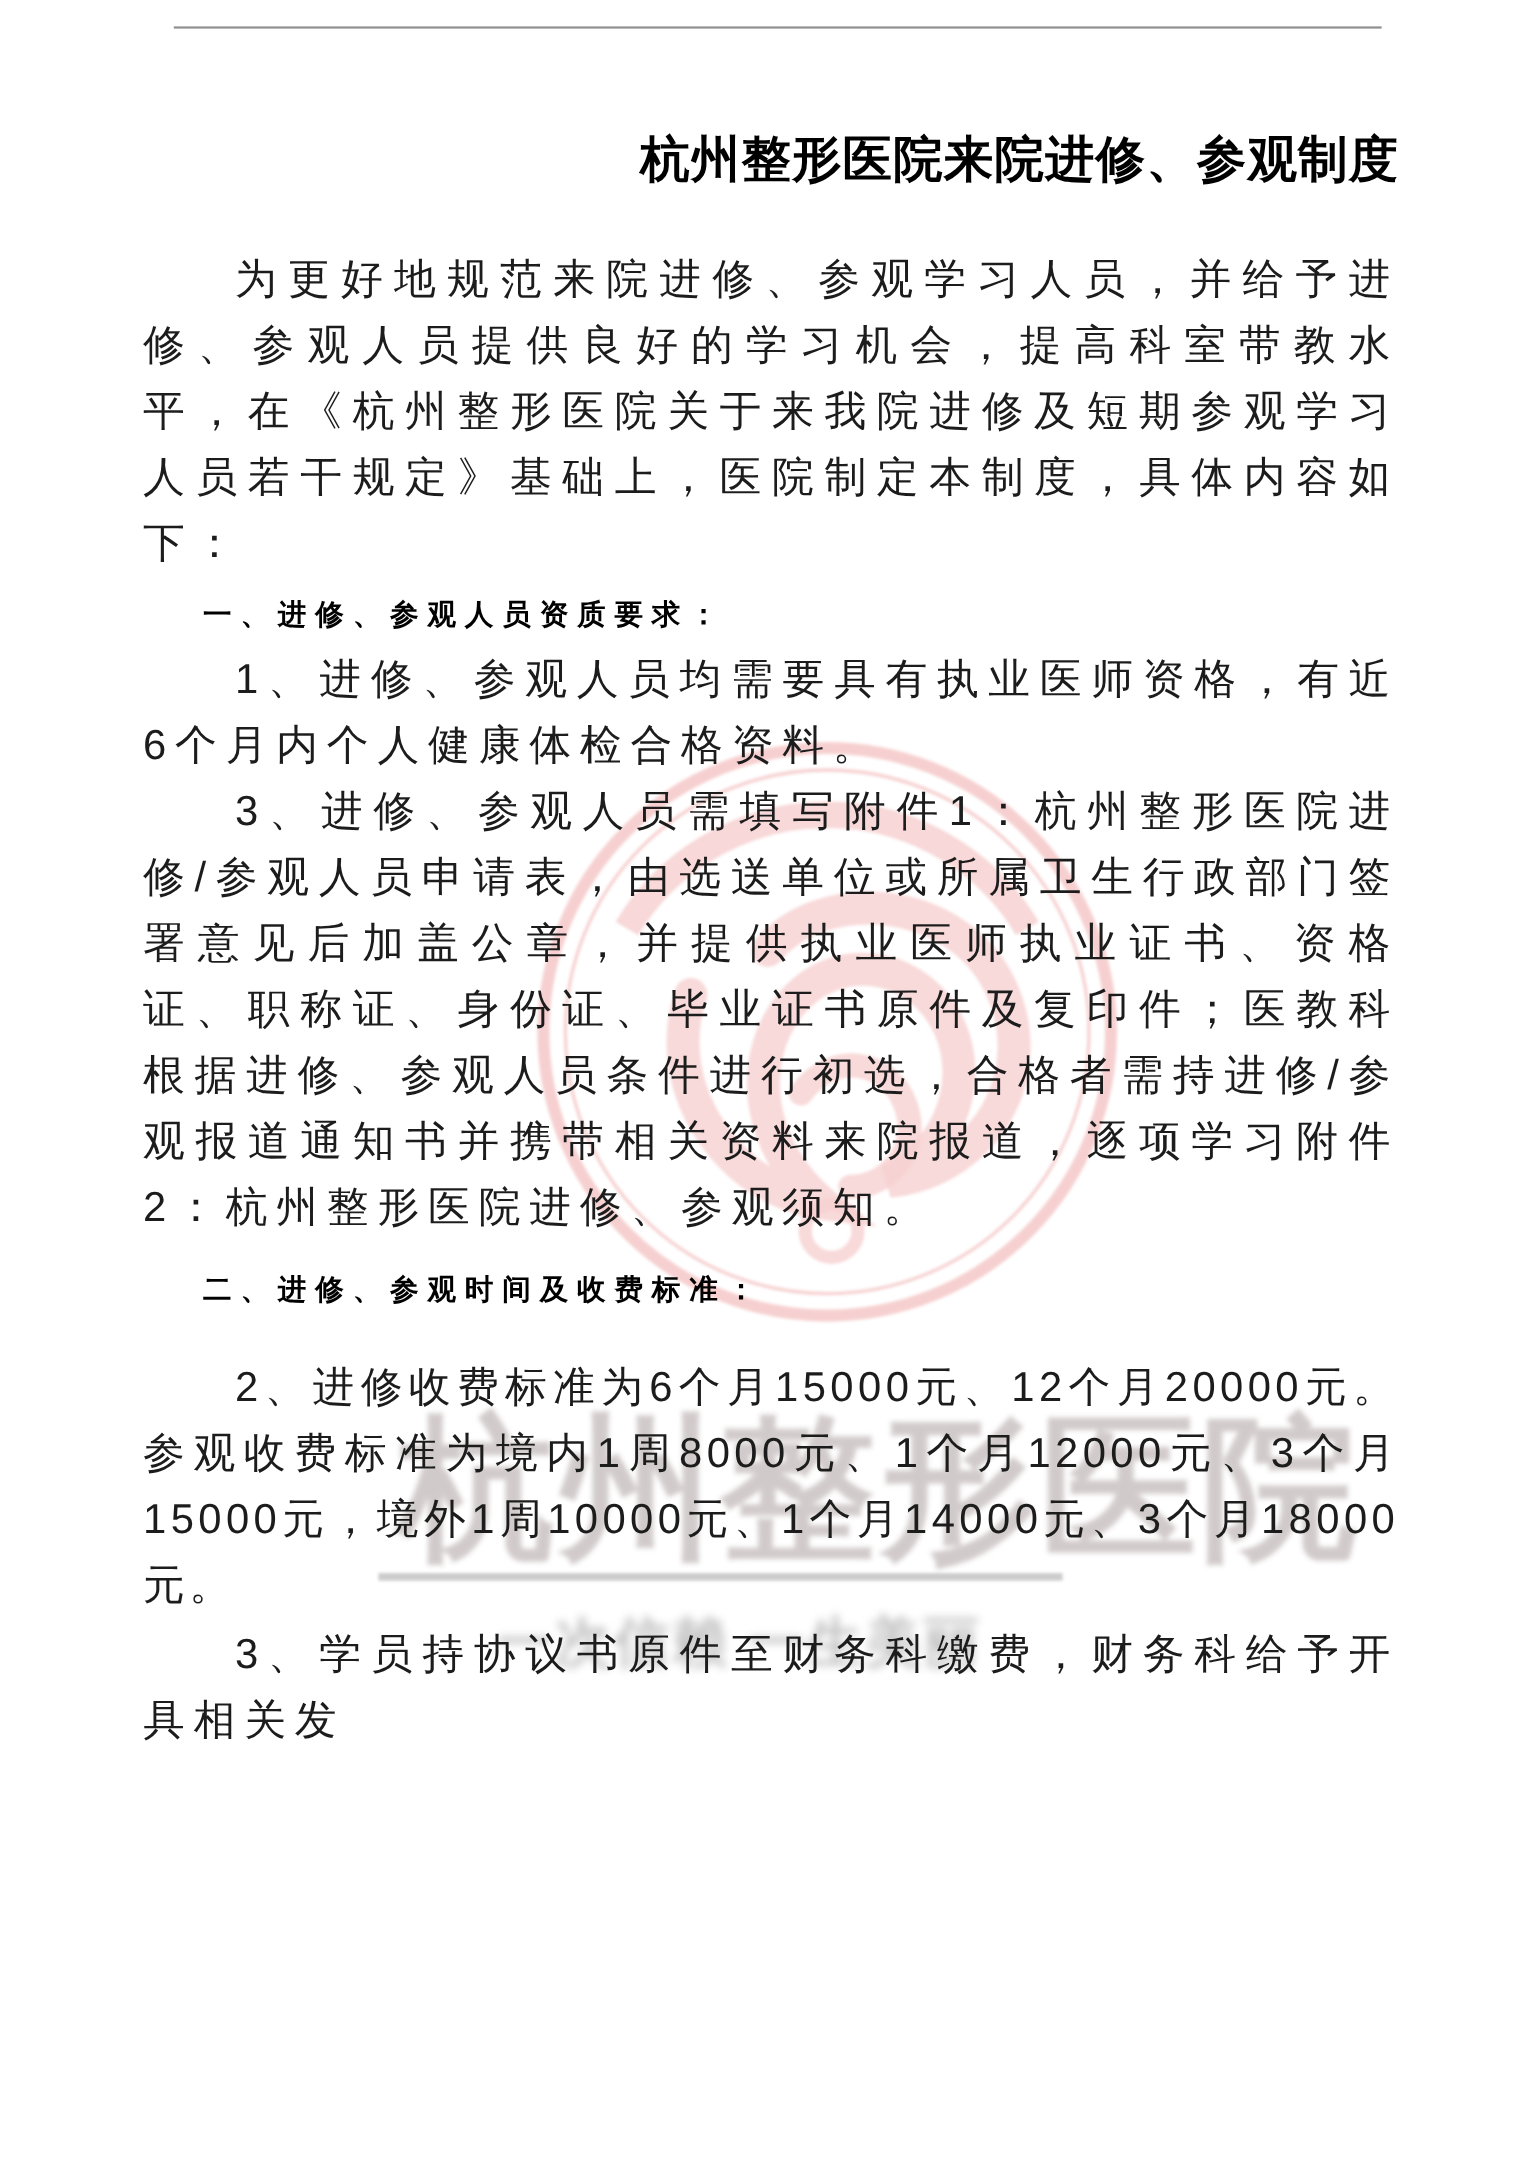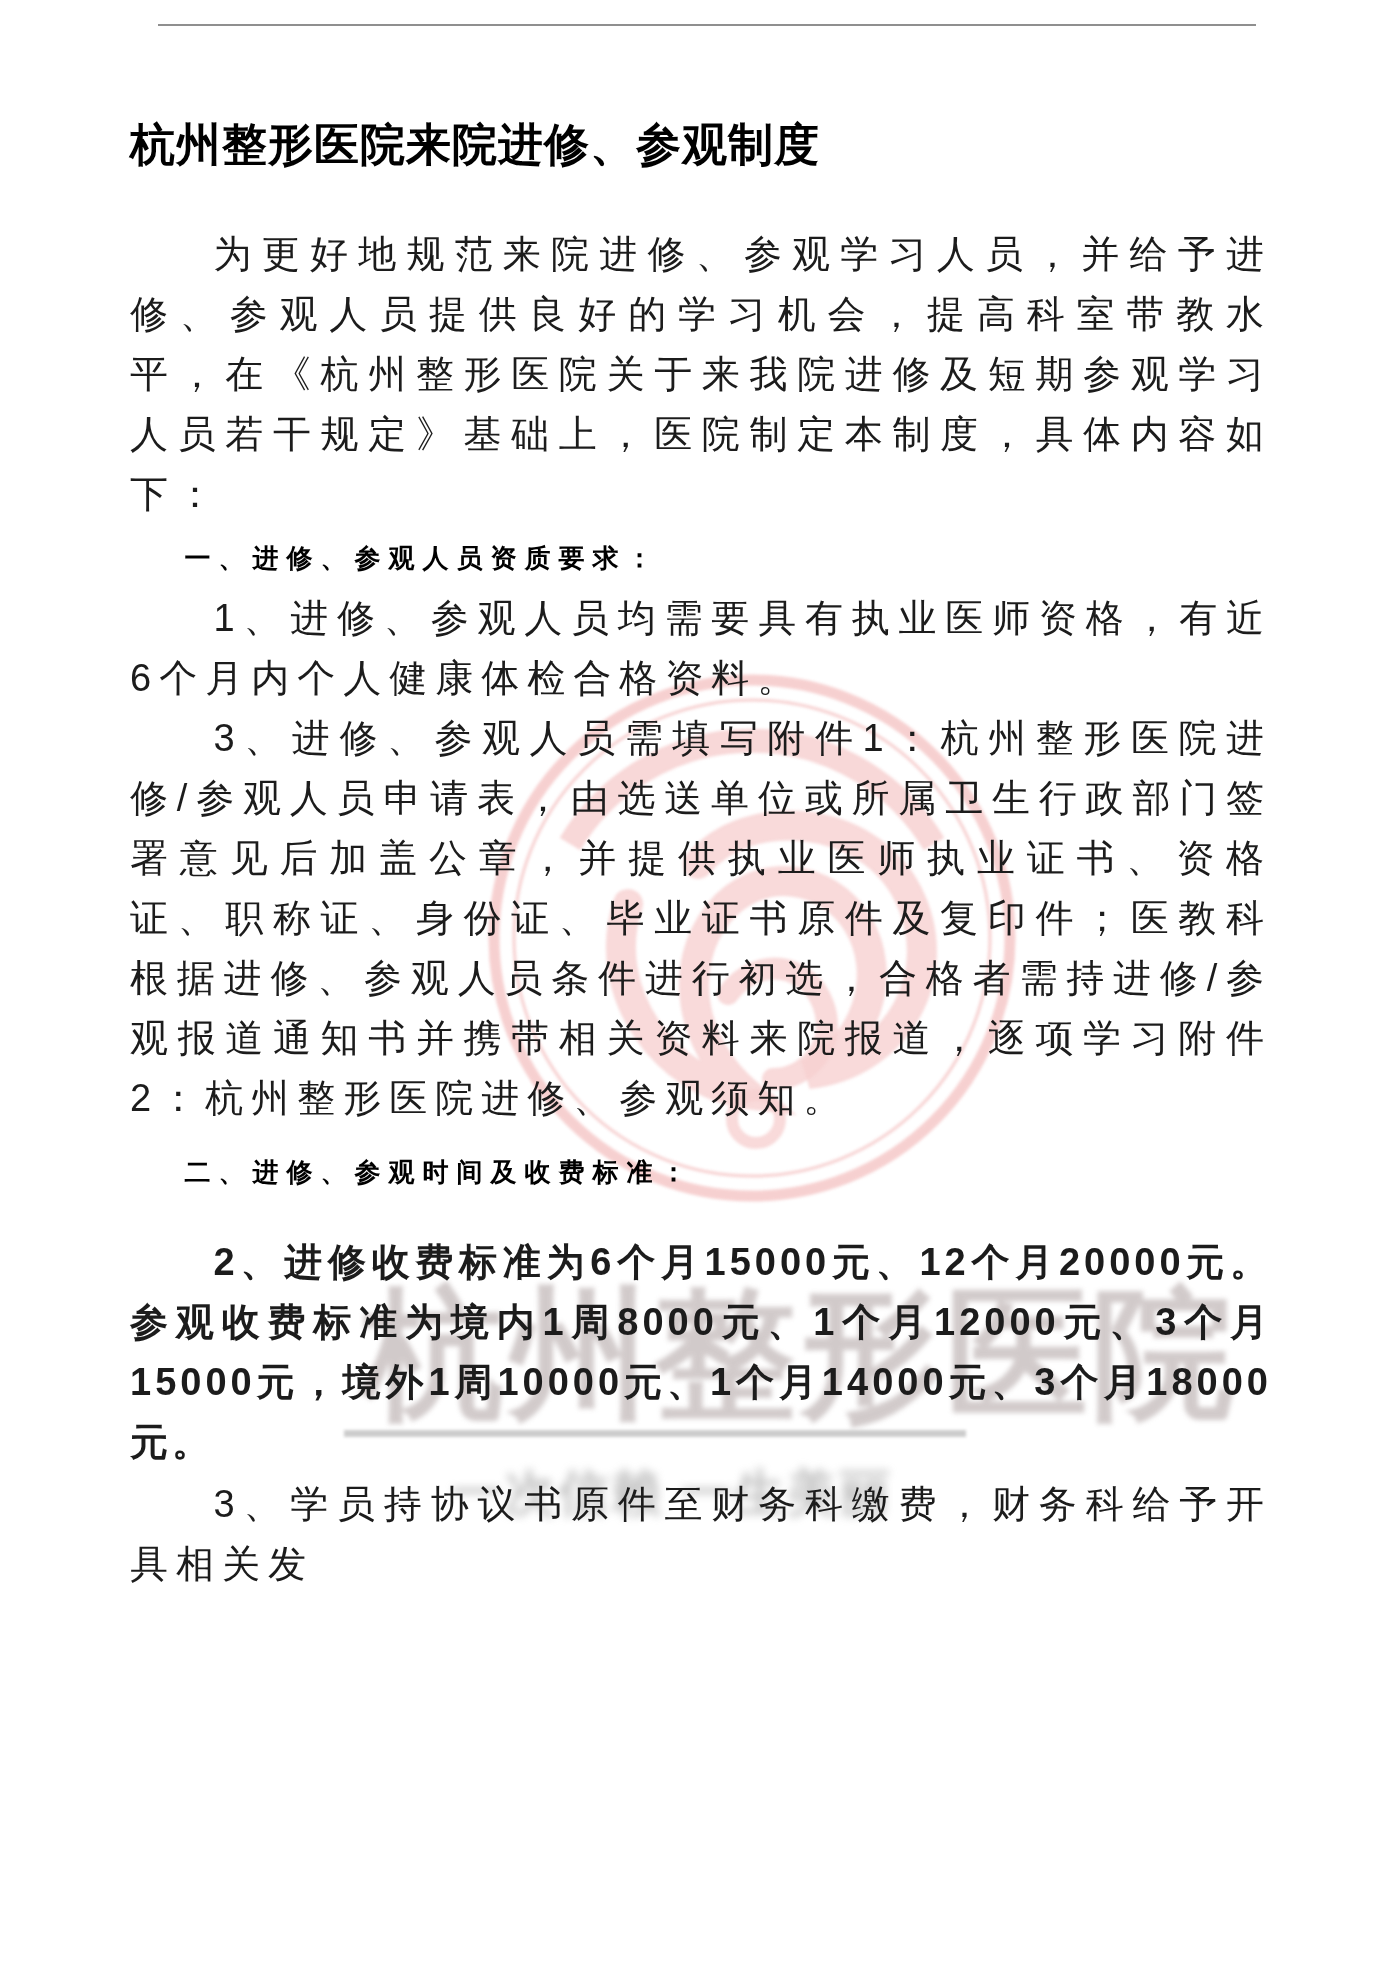--- a/index.html
+++ b/index.html
@@ -35,37 +35,37 @@
     color:#8f8f8f;opacity:.55;filter:blur(4px);
   }
   
   .content{
     position:absolute;z-index:1;
     left:130px;top:112px;width:1142px;
   }
   .doc-title{
     margin:0 0 46px 0;
     font-size:45px;font-weight:700;color:#000;
-    text-align:left;letter-spacing:1px;line-height:66px;
+    text-align:right;letter-spacing:1px;line-height:66px;
   }
   .para{
     margin:0;
     font-size:38px;line-height:60px;
     letter-spacing:8px;
     text-align:justify;
     text-indent:2.2em;
     color:#1c1c1c;
   }
   .heading{
     margin:4px 0 0 0;
     font-size:26px;font-weight:700;color:#000;
     line-height:60px;letter-spacing:8px;text-indent:2.1em;
   }
   .heading.h2{margin-top:14px;}
-  .para.tight{letter-spacing:4px;margin-top:30px;font-weight:bold;}
+  .para.tight{letter-spacing:4px;margin-top:30px;}
   .para.last{margin-top:2px;}
 </style>
 </head>
 <body>
 
 <div class="page">
 
   <div class="top-rule"></div>
 
   <svg class="wm wm-seal" viewBox="0 0 548 548" xmlns="http://www.w3.org/2000/svg">

